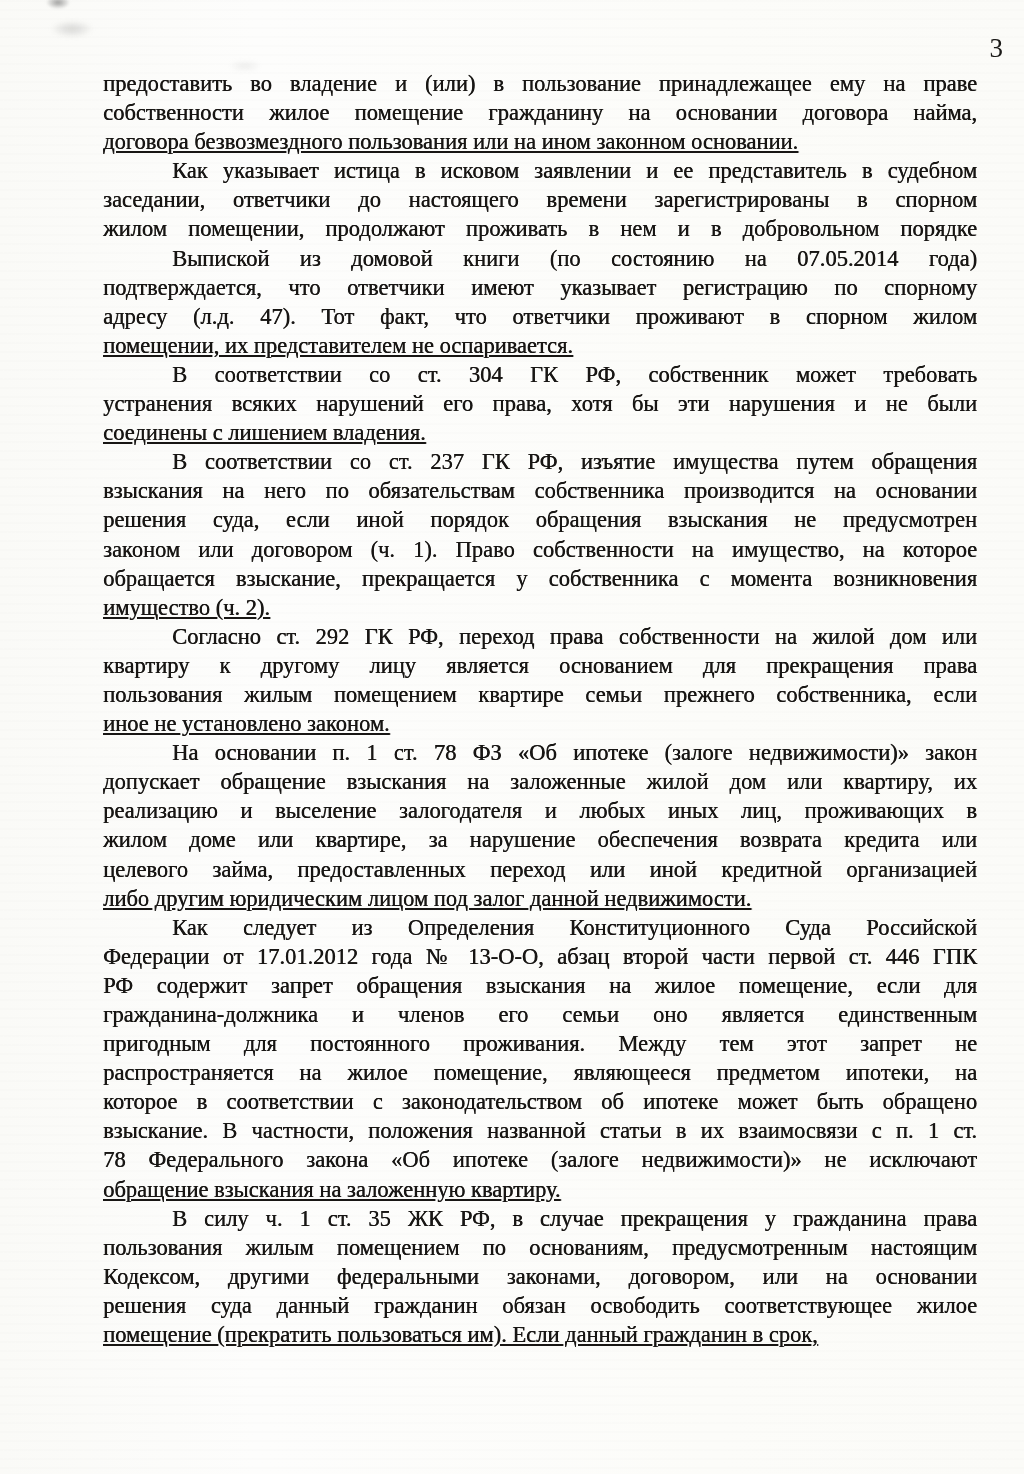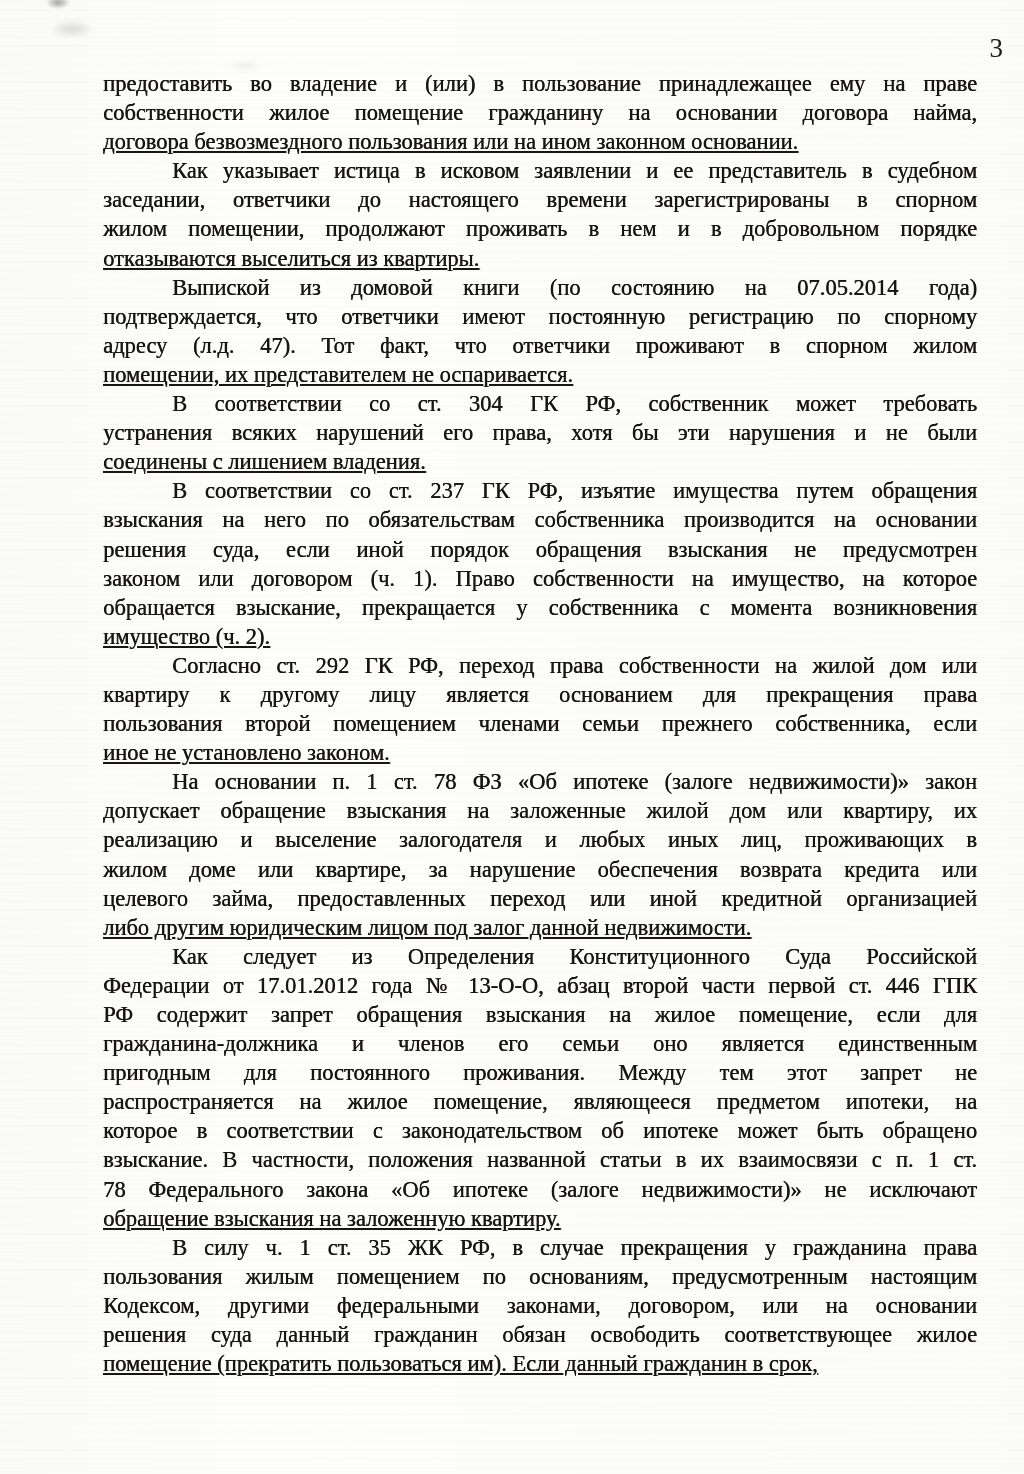--- a/index.html
+++ b/index.html
@@ -80,37 +80,36 @@
   <div class="smudge smudge-2"></div>
   <div class="smudge smudge-3"></div>
   <div class="page-number">3</div>
   <div class="text-block">
       <div class="line">предоставить во владение и (или) в пользование принадлежащее ему на праве</div>
       <div class="line">собственности жилое помещение гражданину на основании договора найма,</div>
       <div class="line last">договора безвозмездного пользования или на ином законном основании.</div>
       <div class="line indent">Как указывает истица в исковом заявлении и ее представитель в судебном</div>
       <div class="line">заседании, ответчики до настоящего времени зарегистрированы в спорном</div>
       <div class="line">жилом помещении, продолжают проживать в нем и в добровольном порядке</div>
-      <div class="line last">отказываются выселиться из квартиры.</div>
       <div class="line indent">Выпиской из домовой книги (по состоянию на 07.05.2014 года)</div>
-      <div class="line">подтверждается, что ответчики имеют постоянную регистрацию по спорному</div>
+      <div class="line">подтверждается, что ответчики имеют указывает регистрацию по спорному</div>
       <div class="line">адресу (л.д. 47). Тот факт, что ответчики проживают в спорном жилом</div>
       <div class="line last">помещении, их представителем не оспаривается.</div>
       <div class="line indent">В соответствии со ст. 304 ГК РФ, собственник может требовать</div>
       <div class="line">устранения всяких нарушений его права, хотя бы эти нарушения и не были</div>
       <div class="line last">соединены с лишением владения.</div>
       <div class="line indent">В соответствии со ст. 237 ГК РФ, изъятие имущества путем обращения</div>
       <div class="line">взыскания на него по обязательствам собственника производится на основании</div>
       <div class="line">решения суда, если иной порядок обращения взыскания не предусмотрен</div>
       <div class="line">законом или договором (ч. 1). Право собственности на имущество, на которое</div>
       <div class="line">обращается взыскание, прекращается у собственника с момента возникновения</div>
       <div class="line last">имущество (ч. 2).</div>
       <div class="line indent">Согласно ст. 292 ГК РФ, переход права собственности на жилой дом или</div>
       <div class="line">квартиру к другому лицу является основанием для прекращения права</div>
-      <div class="line">пользования второй помещением членами семьи прежнего собственника, если</div>
+      <div class="line">пользования жилым помещением квартире семьи прежнего собственника, если</div>
       <div class="line last">иное не установлено законом.</div>
       <div class="line indent">На основании п. 1 ст. 78 ФЗ «Об ипотеке (залоге недвижимости)» закон</div>
       <div class="line">допускает обращение взыскания на заложенные жилой дом или квартиру, их</div>
       <div class="line">реализацию и выселение залогодателя и любых иных лиц, проживающих в</div>
       <div class="line">жилом доме или квартире, за нарушение обеспечения возврата кредита или</div>
       <div class="line">целевого займа, предоставленных переход или иной кредитной организацией</div>
       <div class="line last">либо другим юридическим лицом под залог данной недвижимости.</div>
       <div class="line indent">Как следует из Определения Конституционного Суда Российской</div>
       <div class="line">Федерации от 17.01.2012 года № 13-О-О, абзац второй части первой ст. 446 ГПК</div>
       <div class="line">РФ содержит запрет обращения взыскания на жилое помещение, если для</div>

